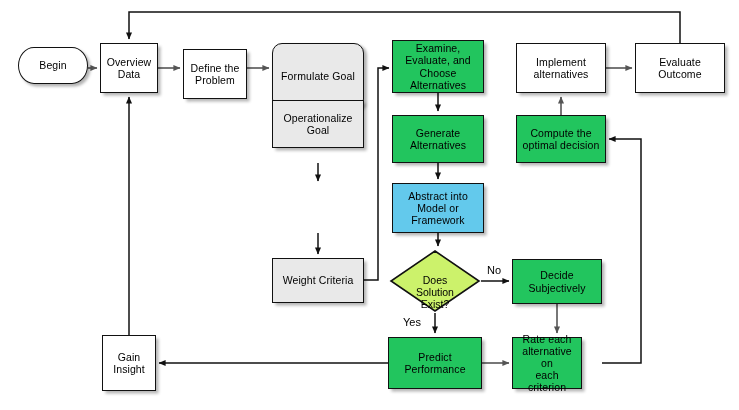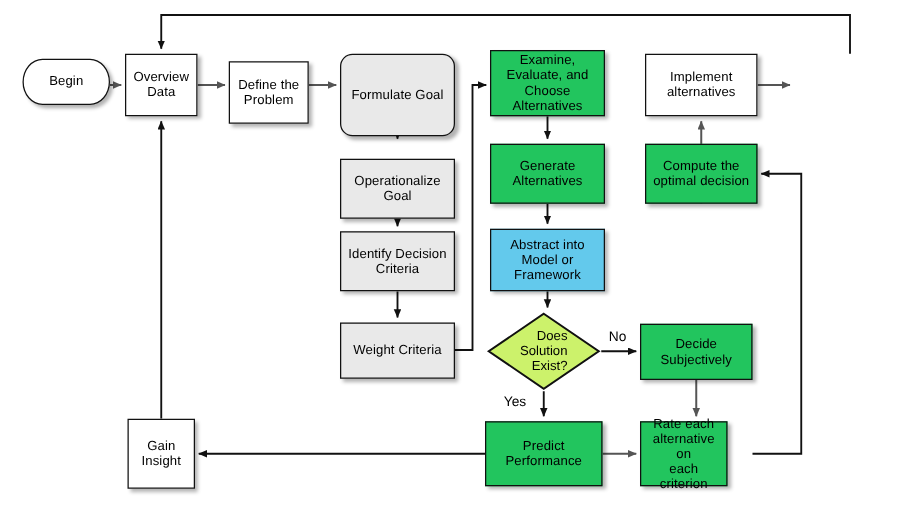--- a/index.html
+++ b/index.html
@@ -57,26 +57,26 @@
     position: absolute;
     z-index: 3;
   }
   .diamond-wrap .dshape {
     position: absolute;
     left: 0; top: 0;
     width: 100%; height: 100%;
   }
   .diamond-wrap .dtext {
     position: absolute;
-    left: 0; top: 0;
+    left: 0; top: 11px;
     width: 100%; height: 100%;
     display: flex;
     align-items: center;
     justify-content: center;
-    text-align: right;
+    text-align: center;
     font-size: 10.5px;
     line-height: 12.2px;
     color: #000000;
   }
   .edge-label {
     position: absolute;
     font-size: 11px;
     color: #000000;
     z-index: 4;
     white-space: nowrap;
@@ -162,34 +162,34 @@
   </div>
   <div class="node fill-gray" style="left:272px;top:43px;width:92px;height:66px;border-radius:10px;">
     <span class="lbl">Formulate Goal</span>
   </div>
   <div class="node fill-green" style="left:392px;top:40px;width:92px;height:53px;">
     <span class="lbl">Examine,<br>Evaluate, and<br>Choose<br>Alternatives</span>
   </div>
   <div class="node fill-white" style="left:516px;top:43px;width:90px;height:50px;">
     <span class="lbl">Implement<br>alternatives</span>
   </div>
-
-  <div class="node fill-gray" style="left:272px;top:127px;width:92px;height:48px;">
+  <div class="node fill-white" style="left:635px;top:43px;width:90px;height:50px;">
+    <span class="lbl">Evaluate<br>Outcome</span>
+  </div>
+
+  <div class="node fill-gray" style="left:272px;top:100px;width:92px;height:48px;">
     <span class="lbl">Operationalize<br>Goal</span>
   </div>
   <div class="node fill-green" style="left:392px;top:115px;width:92px;height:48px;">
     <span class="lbl">Generate<br>Alternatives</span>
   </div>
   <div class="node fill-green" style="left:516px;top:115px;width:90px;height:48px;">
     <span class="lbl">Compute the<br>optimal decision</span>
   </div>
 
-  <div class="node fill-gray" style="left:272px;top:185px;width:92px;height:48px;">
-    <span class="lbl">Identify Decision<br>Criteria</span>
-  </div>
   <div class="node fill-blue" style="left:392px;top:183px;width:92px;height:50px;">
     <span class="lbl">Abstract into<br>Model or<br>Framework</span>
   </div>
 
   <div class="node fill-gray" style="left:272px;top:258px;width:92px;height:45px;">
     <span class="lbl">Weight Criteria</span>
   </div>
   <div class="node fill-green" style="left:512px;top:259px;width:90px;height:45px;">
     <span class="lbl">Decide<br>Subjectively</span>
   </div>

